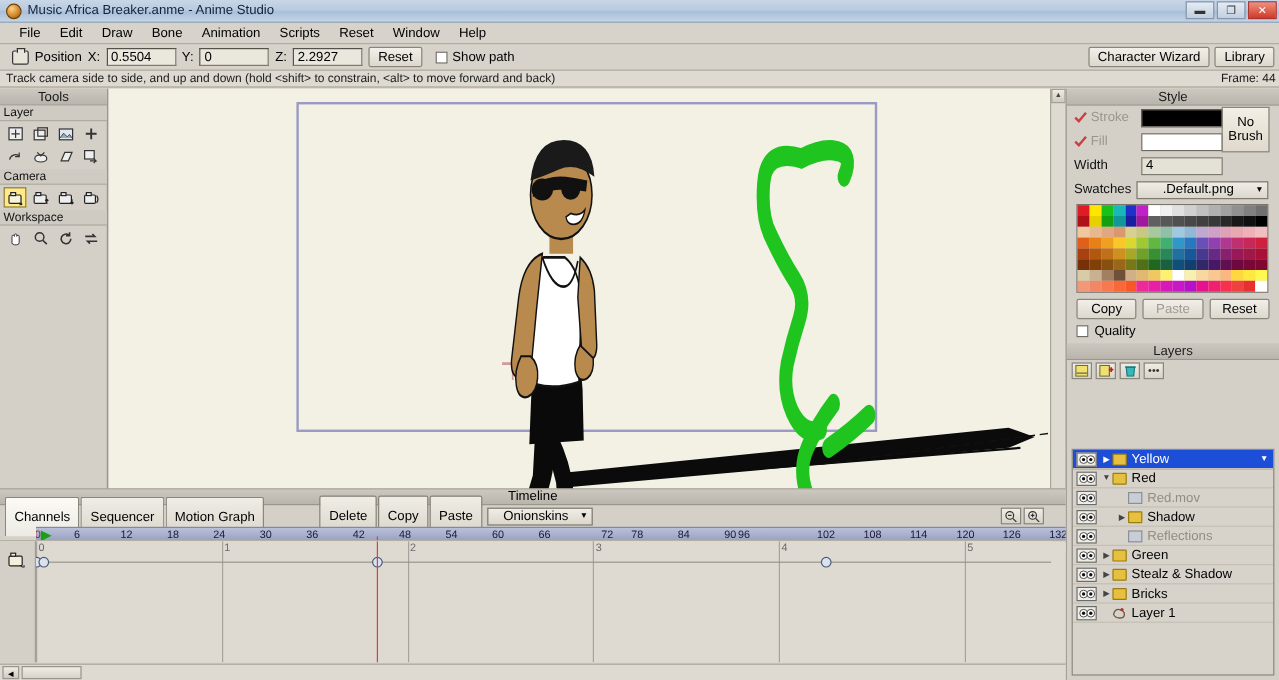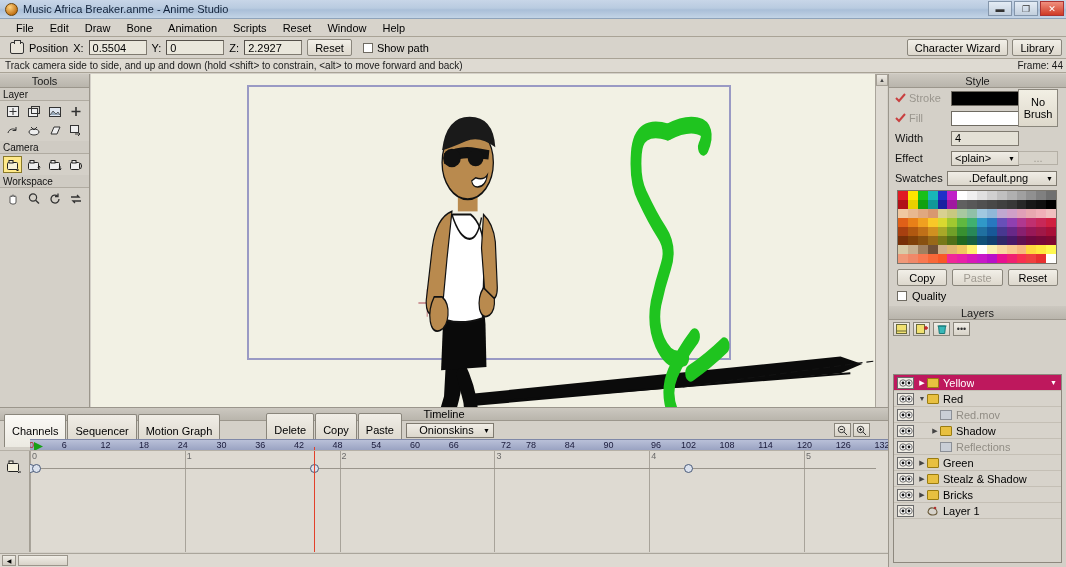--- a/index.html
+++ b/index.html
@@ -199,21 +199,21 @@
   .dd {
     height:15px; border:1px solid #7f7a70; background: linear-gradient(to bottom,#f0ede6,#dcd7cc);
     font-size:11px; display:flex; align-items:center; justify-content:space-between; padding:0 3px;
   }
   #swatches { display:grid; grid-template-columns: repeat(16,1fr); width:160px; margin:2px 8px;
               border:1px solid #7a756c; }
   #swatches div { height:9px; }
   #layers-list { position:absolute; left:4px; right:4px; top:0; bottom:0;
                  border:1px solid #8d887e; background:#d7d3cb; overflow:hidden; }
   .lrow { height:16px; display:flex; align-items:center; border-bottom:1px solid #c4bfb5; font-size:11px; }
-  .lrow.sel { background:#be185d; color:#fff; }
+  .lrow.sel { background:#1d4ed8; color:#fff; }
   .lrow .eye { width:17px; height:12px; margin:0 3px; border:1px solid #6a6a6a; background:#efece4;
                display:flex; align-items:center; justify-content:center; flex:none; }
   .lrow .tri { width:10px; text-align:center; font-size:7px; color:#444; flex:none; }
   .folder { width:12px; height:10px; background:#e8c040; border:1px solid #9a7c10; border-radius:1px; margin-right:4px; flex:none;}
   .mov { width:12px; height:10px; background:#c9ced6; border:1px solid #8b8f96; margin-right:4px; flex:none; }
   .lname { white-space:nowrap; overflow:hidden; }
   .lname.dim { color:#918d85; }
   .sq-btn { width:17px; height:14px; border:1px solid #8a867c; background:linear-gradient(to bottom,#f0ede6,#d8d3c8);
             display:flex; align-items:center; justify-content:center; margin-right:3px; }
   .hscroll { position:absolute; left:0; right:0; bottom:0; height:14px; background:#dedad2;
@@ -584,29 +584,20 @@
         <span>Fill</span>
       </span>
       <div class="swbox" style="background:#ffffff;margin-left:8px"></div>
     </div>
 
     <div class="styleRow">
       <span class="lbl">Width</span>
       <div class="mini-input" style="margin-left:8px">4</div>
     </div>
 
-    <div class="styleRow">
-      <span class="lbl">Effect</span>
-      <div class="dd" style="width:68px;margin-left:8px">
-        <span>&lt;plain&gt;</span>
-        <span style="font-size:7px">▼</span>
-      </div>
-      <div style="width:40px;height:14px;border:1px solid #b4afa5;background:#d6d2c9;color:#a09b92;
-                  font-size:11px;display:flex;align-items:center;justify-content:center;position:absolute;right:8px">...</div>
-    </div>
 
     <div class="styleRow">
       <span class="lbl">Swatches</span>
       <div class="dd" style="width:110px;margin-left:4px">
         <span style="flex:1;text-align:center">.Default.png</span>
         <span style="font-size:7px">▼</span>
       </div>
     </div>
 
     <div id="swatches">
@@ -961,21 +952,21 @@
         <div class="tick" style="left: 225.2px;">36</div>
         <div class="tick" style="left: 263.9px;">42</div>
         <div class="tick" style="left: 302.6px;">48</div>
         <div class="tick" style="left: 341.3px;">54</div>
         <div class="tick" style="left: 380px;">60</div>
         <div class="tick" style="left: 418.7px;">66</div>
         <div class="tick" style="left: 471px; text-align: right;">72</div>
         <div class="tick" style="left: 496.1px;">78</div>
         <div class="tick" style="left: 534.8px;">84</div>
         <div class="tick" style="left: 573.5px;">90</div>
-        <div class="tick" style="left: 621px;">96</div>
+        <div class="tick" style="left: 585px;">96</div>
         <div class="tick" style="left: 650.9px;">102</div>
         <div class="tick" style="left: 689.6px;">108</div>
         <div class="tick" style="left: 728.3px;">114</div>
         <div class="tick" style="left: 767px;">120</div>
         <div class="tick" style="left: 805.7px;">126</div>
         <div class="tick" style="left: 844.4px;">132</div>
         <div style="position: absolute; top: 7px; bottom: 0px; width: 1px; background: rgb(226, 64, 42); left: 283.8px;"></div>
       </div>
     <div id="subruler">
         <i style="left: 0px; height: 7px;"></i>

